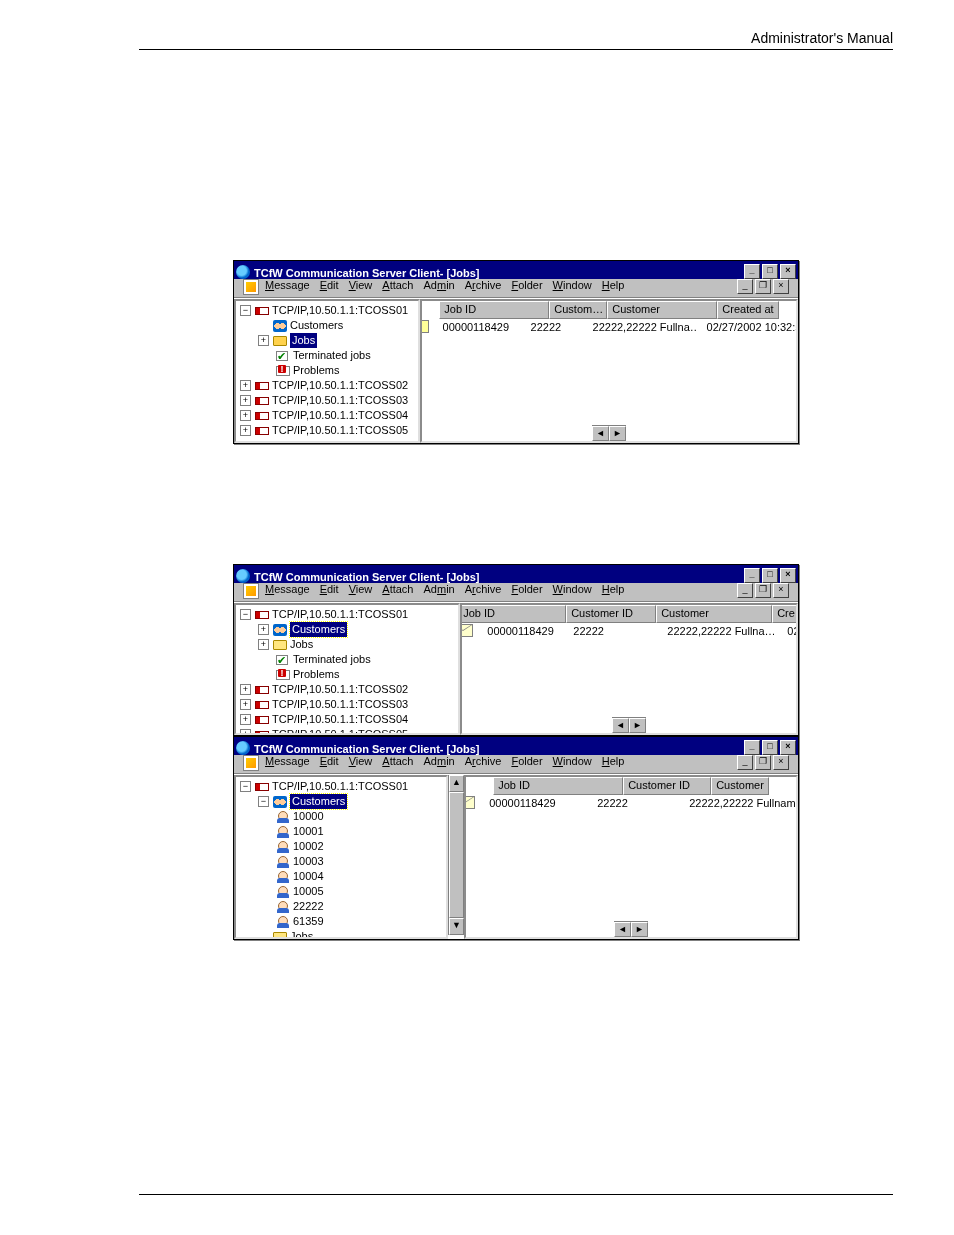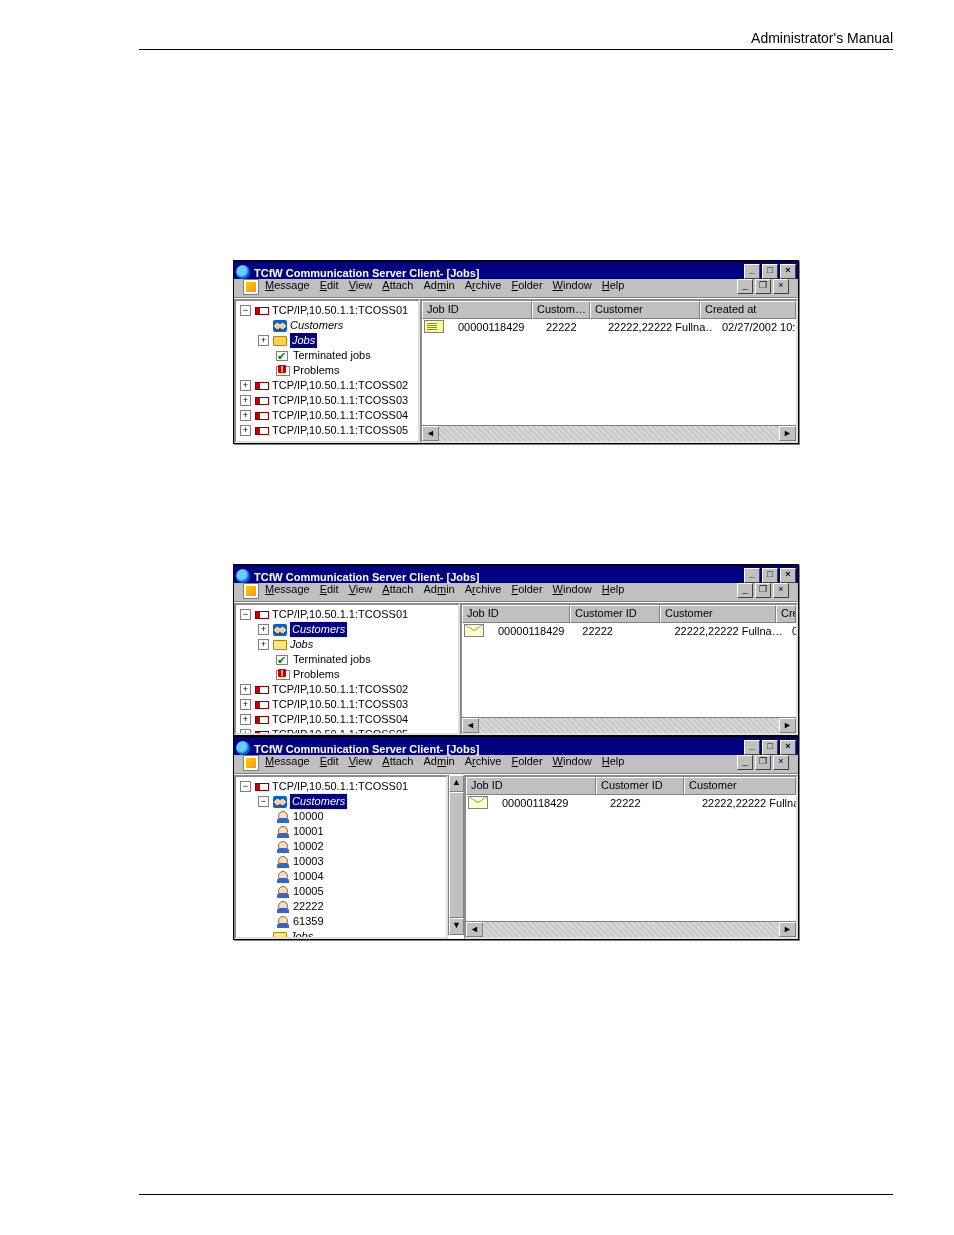--- a/index.html
+++ b/index.html
@@ -110,27 +110,28 @@
     overflow: hidden;
     flex: none;
   }
   .list-pane {
     flex: 1;
     border: 2px inset #dfdfdf;
     background: #fff;
     display: flex;
     flex-direction: column;
     overflow: hidden;
+    align-items: center;
   }
 
   
   .tree { padding: 2px 2px; font-size: 11px; line-height: 15px; }
   .node { display:flex; align-items:center; white-space:nowrap; }
   .indent1 { padding-left: 2px; }
-  .indent2 { padding-left: 20px; font-style: italic; }
+  .indent2 { padding-left: 20px; }
   .indent3 { padding-left: 38px; }
   .box {
     width: 9px; height:9px; border:1px solid #808080; background:#fff;
     font-size:9px; line-height:8px; text-align:center; margin-right:4px;
     color:#000; flex:none;
   }
   .spacer-box { width:11px; height:11px; margin-right:4px; flex:none; }
   .ticon { width:14px; height:12px; margin-right:3px; flex:none; display:inline-block; }
   .ticon.server { background:#fff; position:relative; }
   .ticon.server::before { content:""; position:absolute; left:0; top:2px; width:14px; height:8px; background:linear-gradient(90deg,#c00 0 30%,#fff 30% 100%); border:1px solid #800; box-sizing:border-box;}

